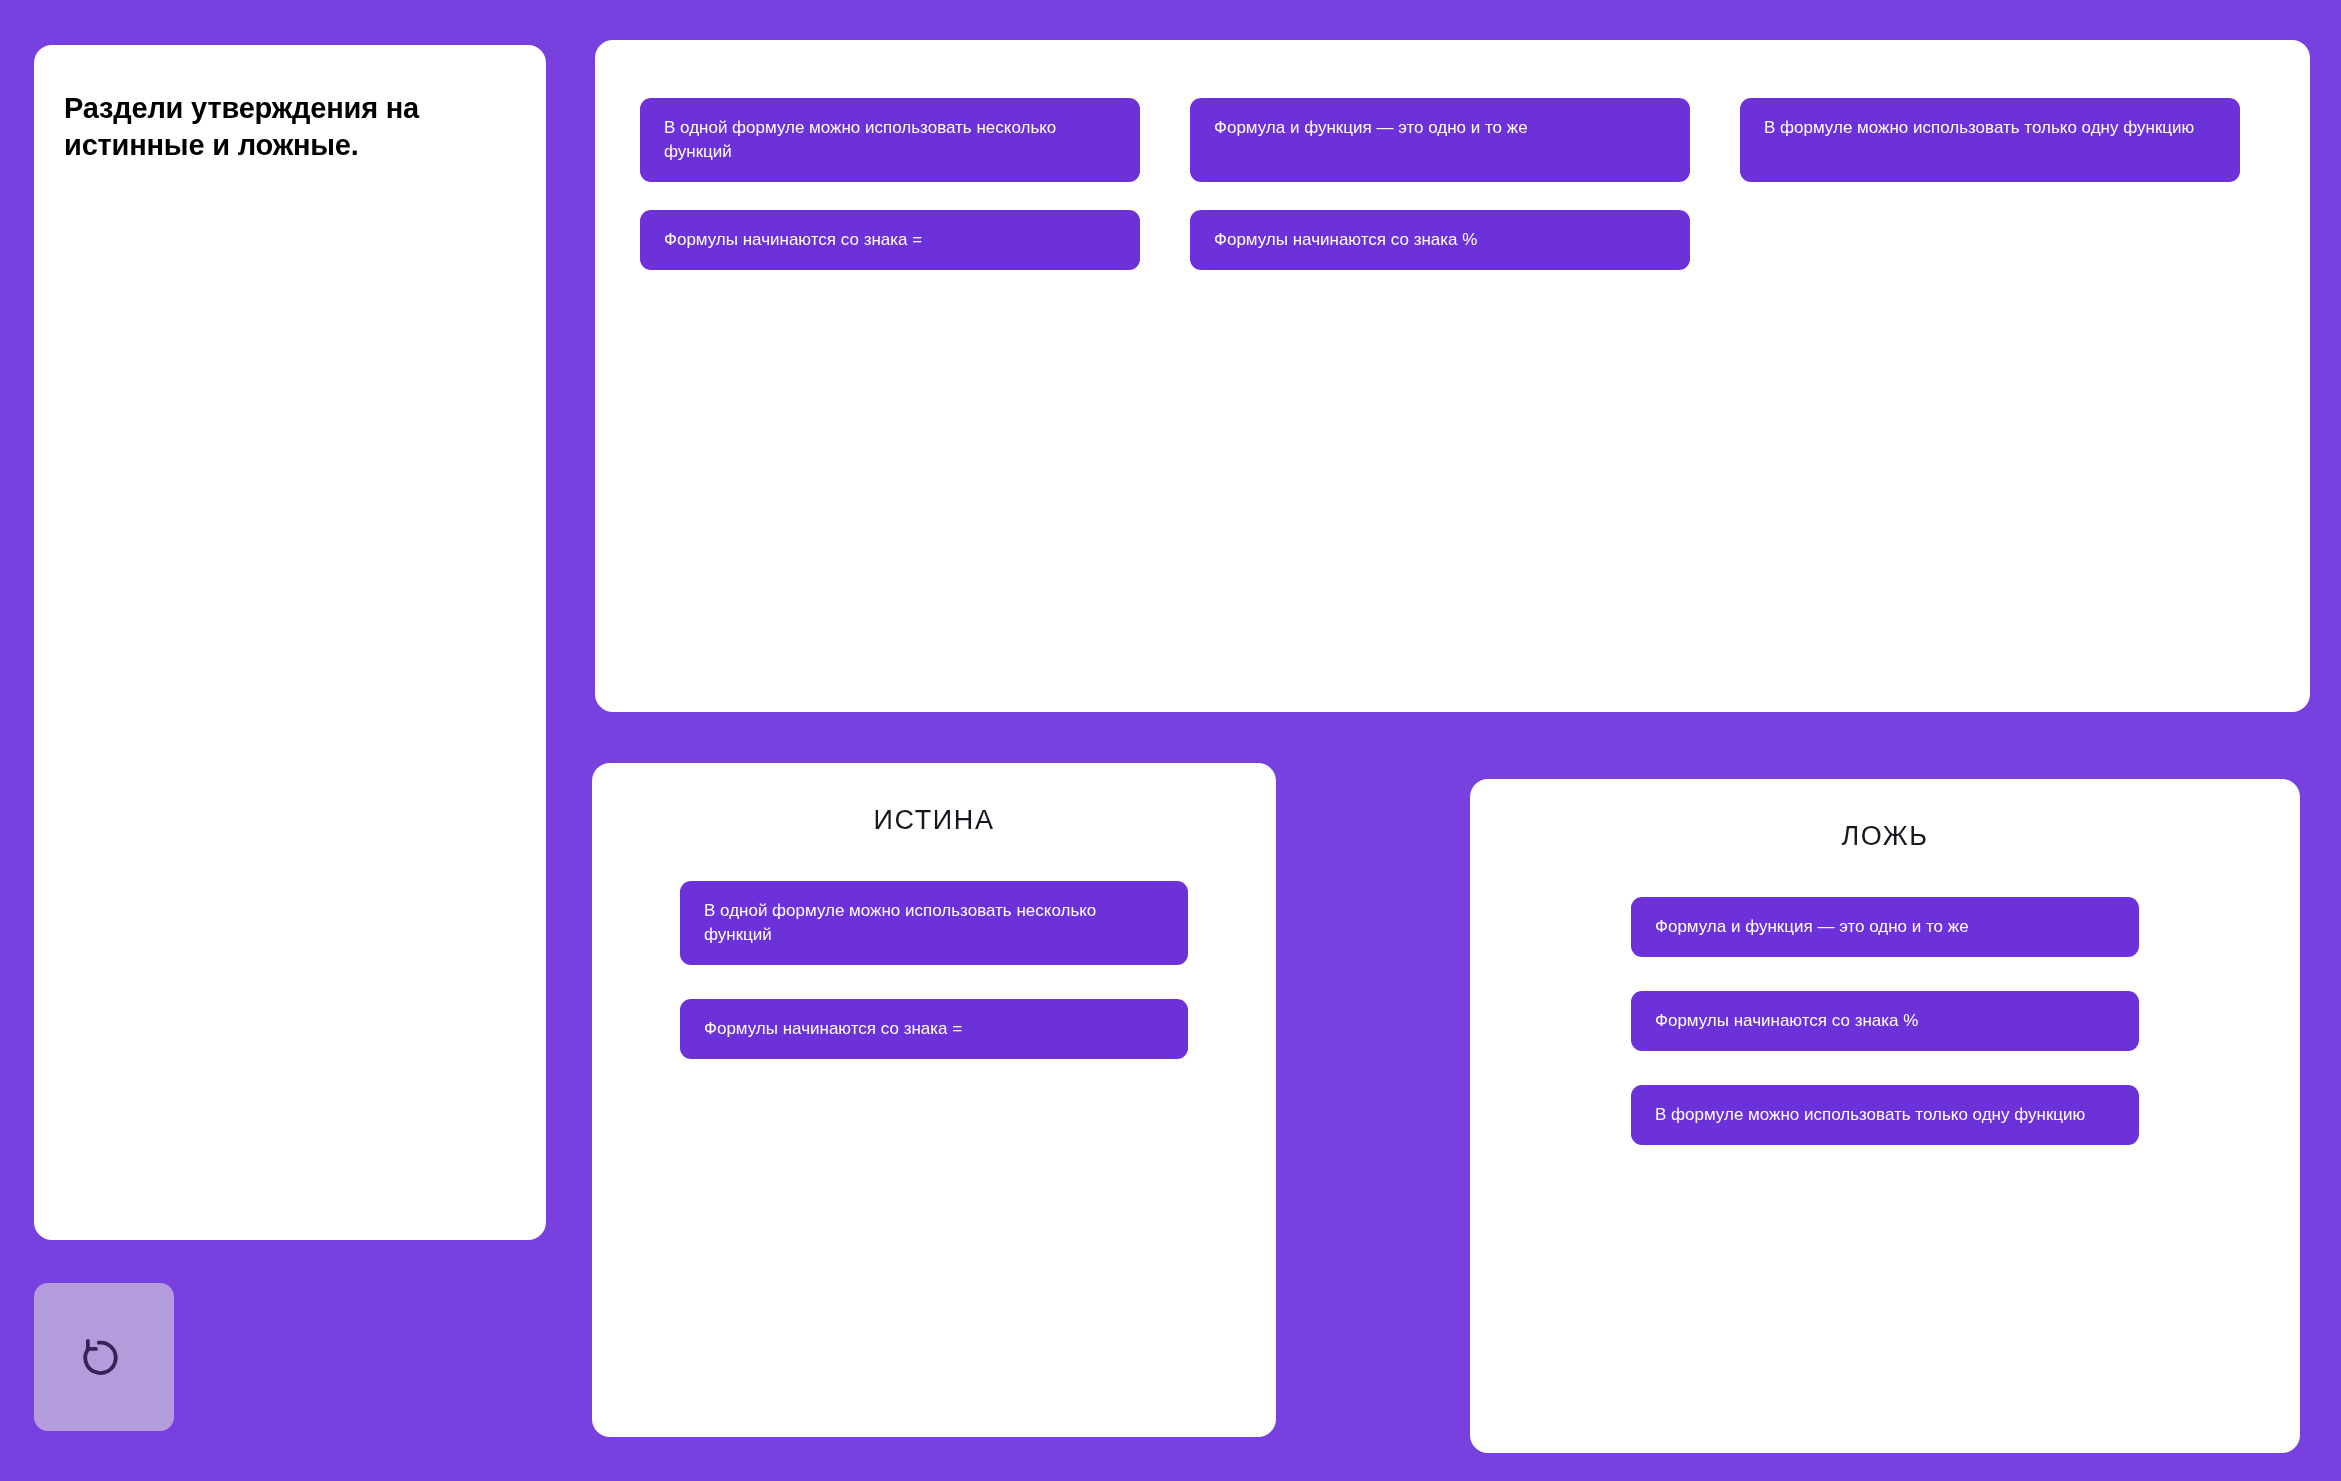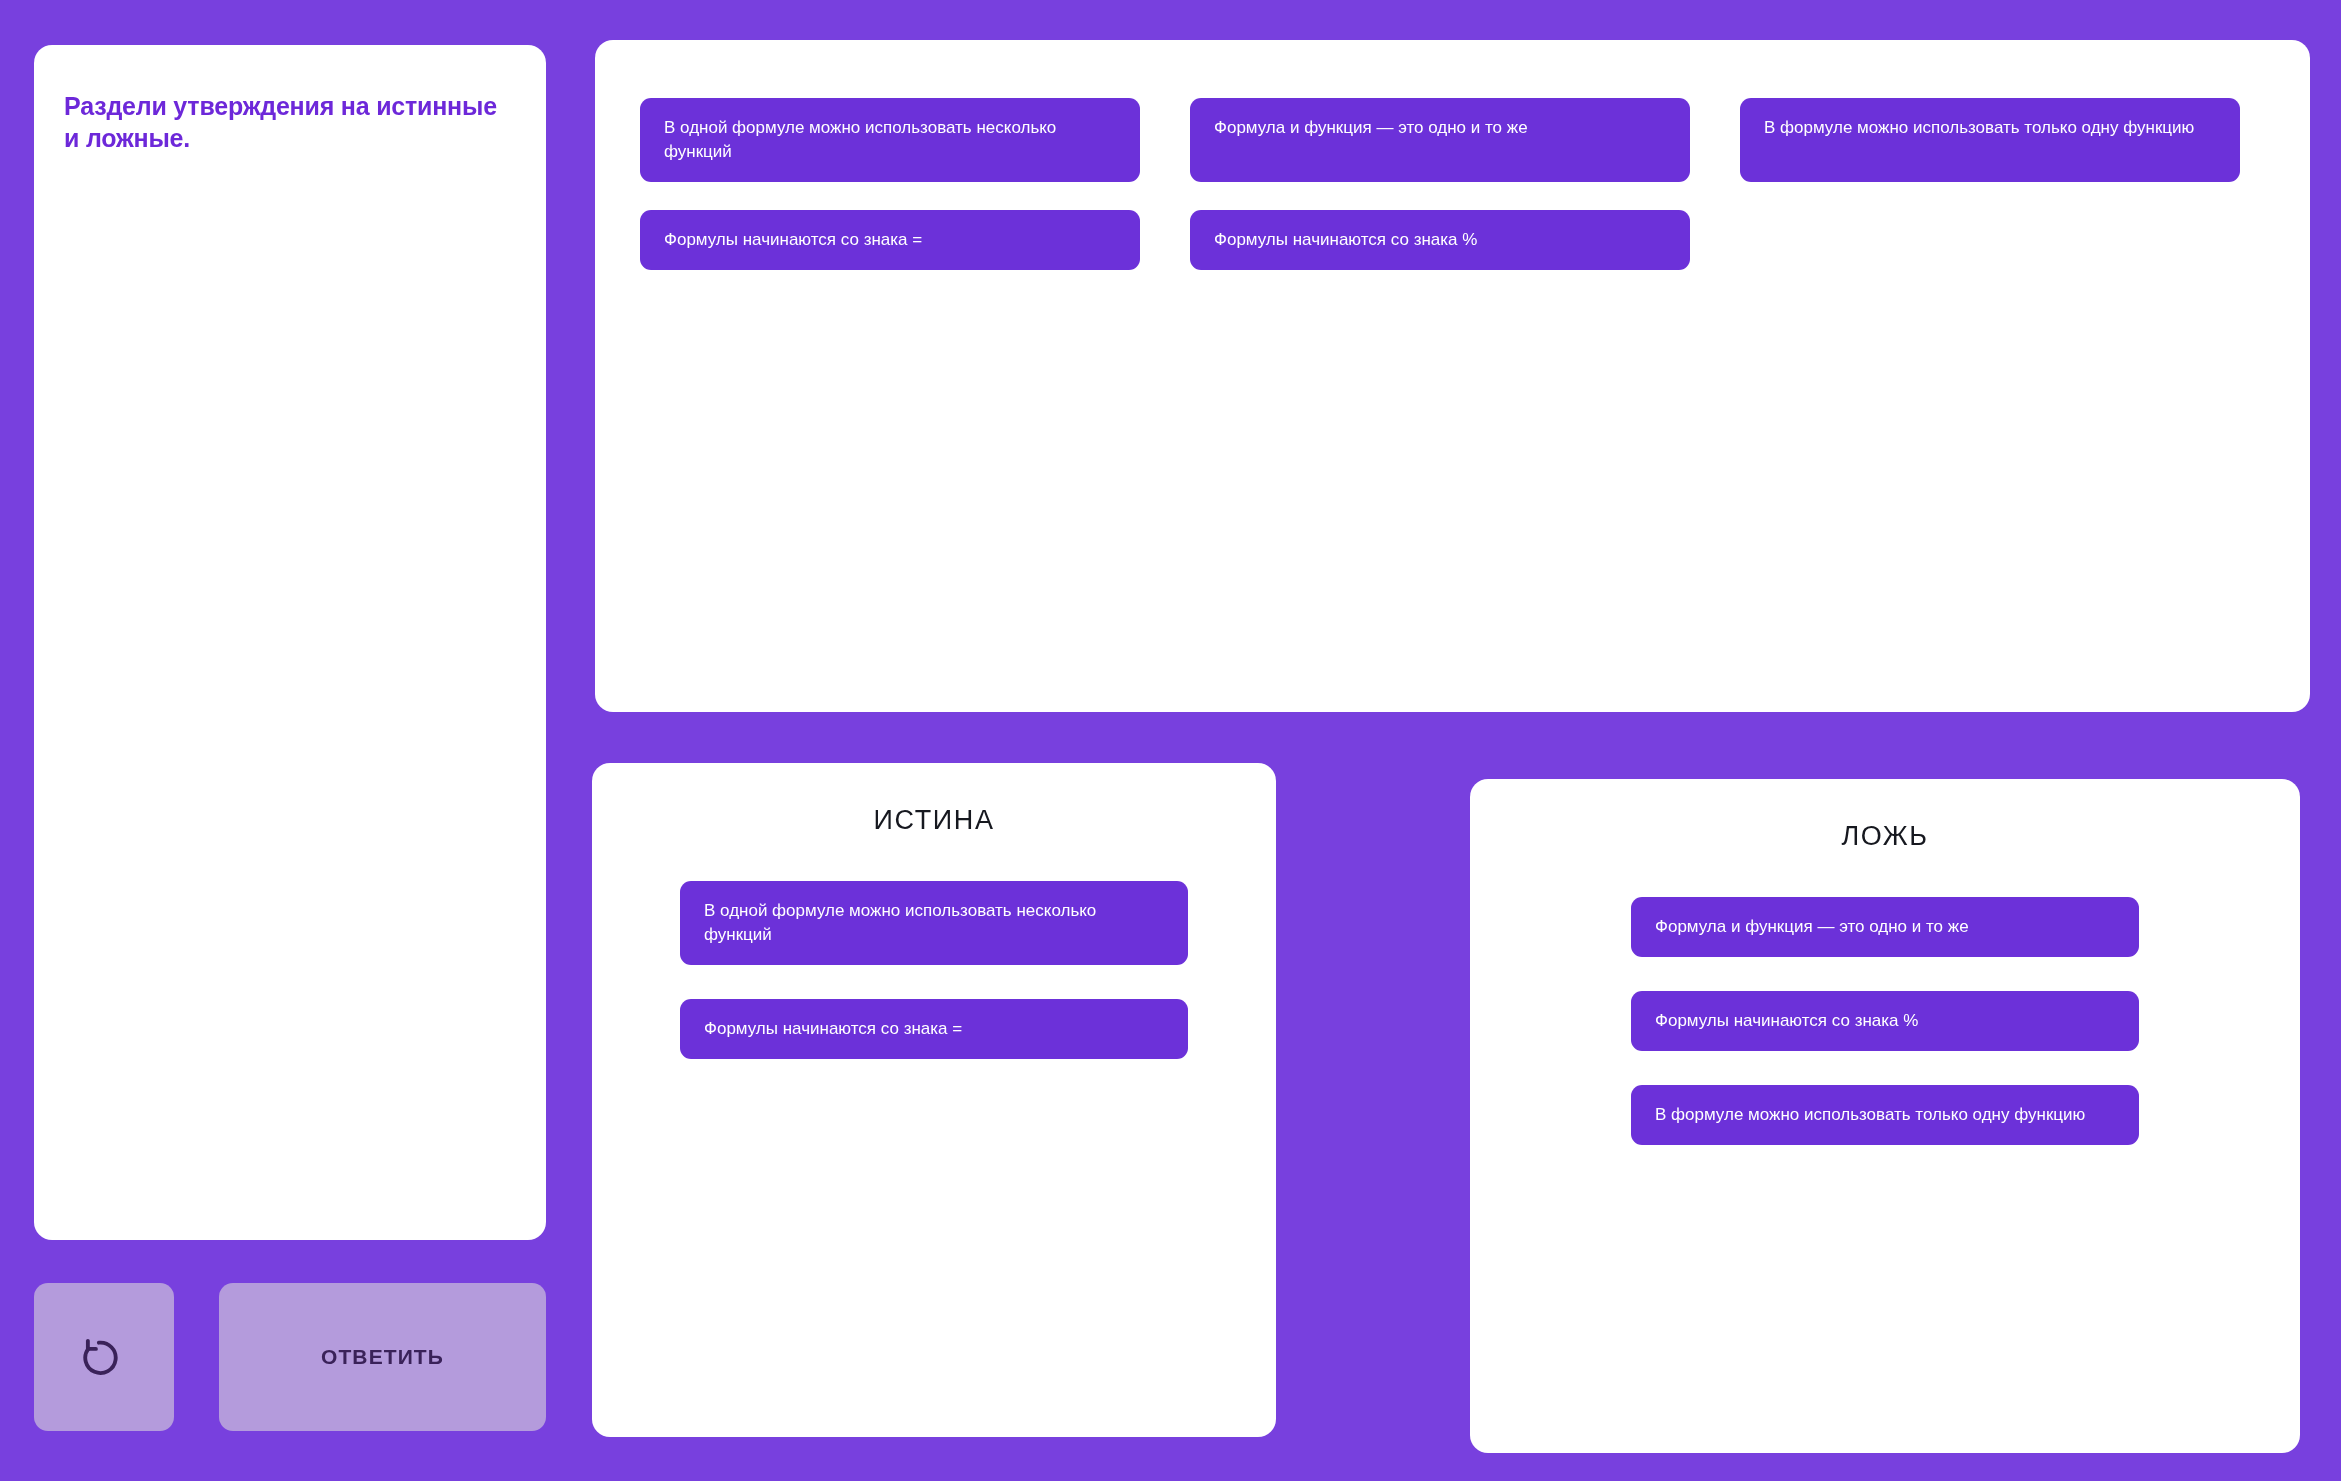--- a/index.html
+++ b/index.html
@@ -38,24 +38,24 @@
     height: 1195px;
     background: #FFFFFF;
     border-radius: 18px;
   }
 
   .prompt-title {
     position: absolute;
     left: 30px;
     top: 45px;
     right: 28px;
-    font-size: 25px;
+    font-size: 29px;
     font-weight: bold;
     line-height: 1.28;
-    color: #6d28d9;
+    color: #000000;
     letter-spacing: -0.2px;
   }
 
   .left-buttons {
     position: absolute;
     left: 0;
     top: 1238px;
     width: 512px;
     height: 148px;
     display: flex;
@@ -180,21 +180,20 @@
     <div class="left-buttons">
       <button class="btn-reset">
         <span>
           <svg width="44" height="44" viewBox="0 0 24 24" fill="none" stroke="#3A2259" stroke-width="2.1" stroke-linecap="round" stroke-linejoin="round">
             <path d="M3.2 7.6 L3.2 3.2"></path>
             <path d="M3.2 7.6 L7.6 7.6"></path>
             <path d="M3.5 7.4 A8.3 8.3 0 1 0 9.2 4.2"></path>
           </svg>
         </span>
       </button>
-      <button class="btn-answer">ОТВЕТИТЬ</button>
     </div>
 
   </div>
 
   <div class="source-panel">
     <div class="chip-flow" id="source-chips">
         <div class="chip w-two-line">В одной формуле можно использовать несколько функций</div>
         <div class="chip w-two-line">Формула и функция — это одно и то же</div>
         <div class="chip w-two-line">В формуле можно использовать только одну функцию</div>
         <div class="chip w-one-line">Формулы начинаются со знака =</div>

